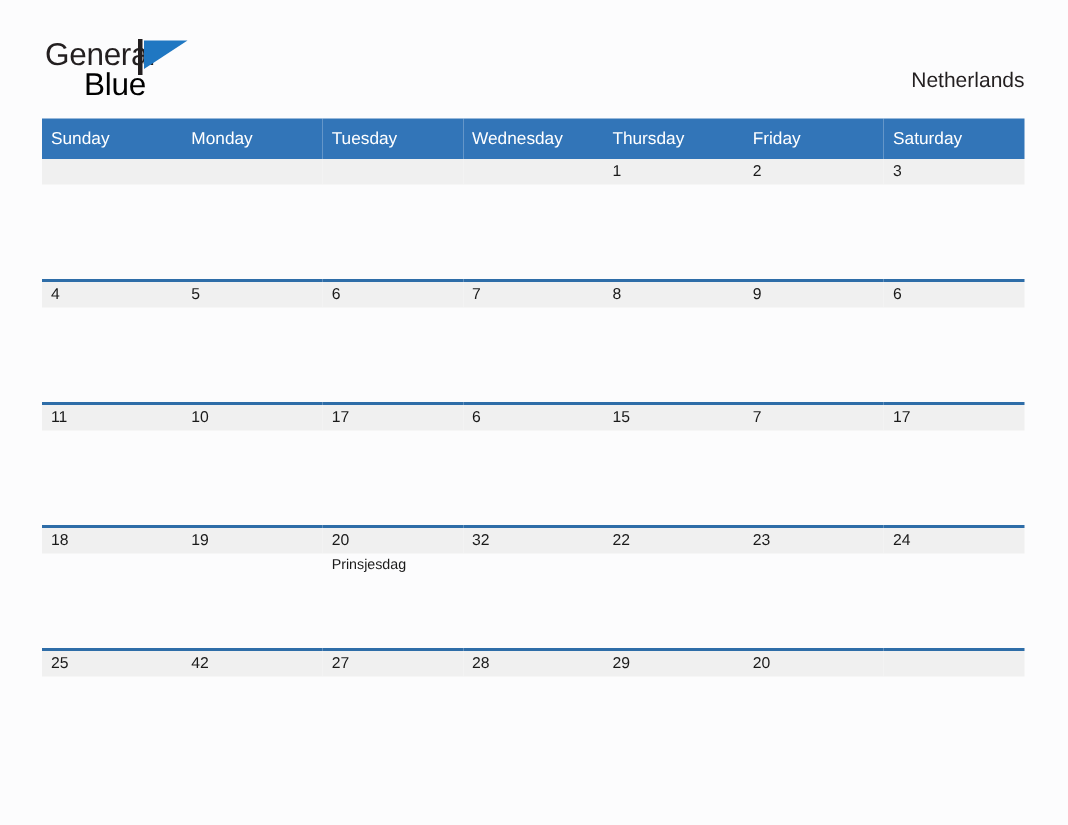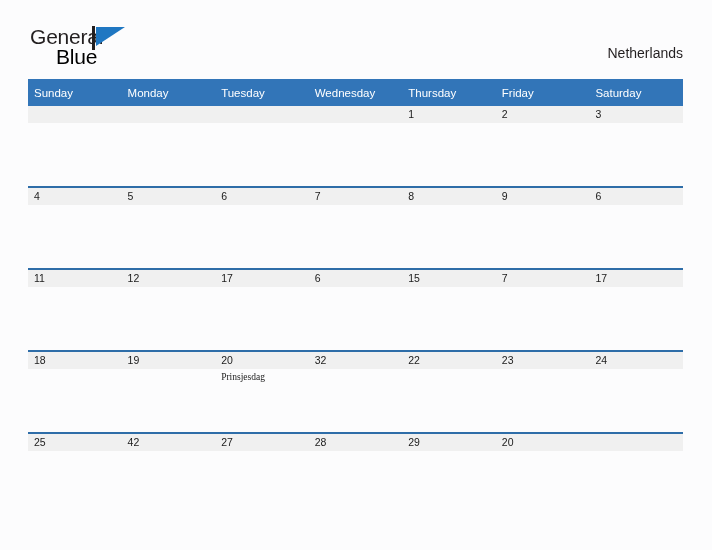--- a/index.html
+++ b/index.html
@@ -129,21 +129,21 @@
     font-size: 10.5px;
     color: #1A1A1A;
     font-family: "Liberation Sans", sans-serif;
   }
   .event {
     padding-left: 6px;
     padding-top: 2px;
     font-size: 9.5px;
     line-height: 12px;
     color: #1A1A1A;
-    font-family: Liberation Serif, serif;
+    font-family: Liberation Sans, sans-serif;
   }
 </style>
 </head>
 <body>
 
 <div class="page-header">
 
   <div class="brand">
     <span class="brand-general">General</span>
     <span class="brand-blue">Blue</span>
@@ -246,21 +246,21 @@
           </td>
         </tr>
         <tr>
           <td>
             <div class="daycell">
               <div class="daynum-band">11</div>
             </div>
           </td>
           <td>
             <div class="daycell">
-              <div class="daynum-band">12</div>
+              <div class="daynum-band">10</div>
             </div>
           </td>
           <td>
             <div class="daycell">
               <div class="daynum-band">17</div>
             </div>
           </td>
           <td>
             <div class="daycell">
               <div class="daynum-band">6</div>

